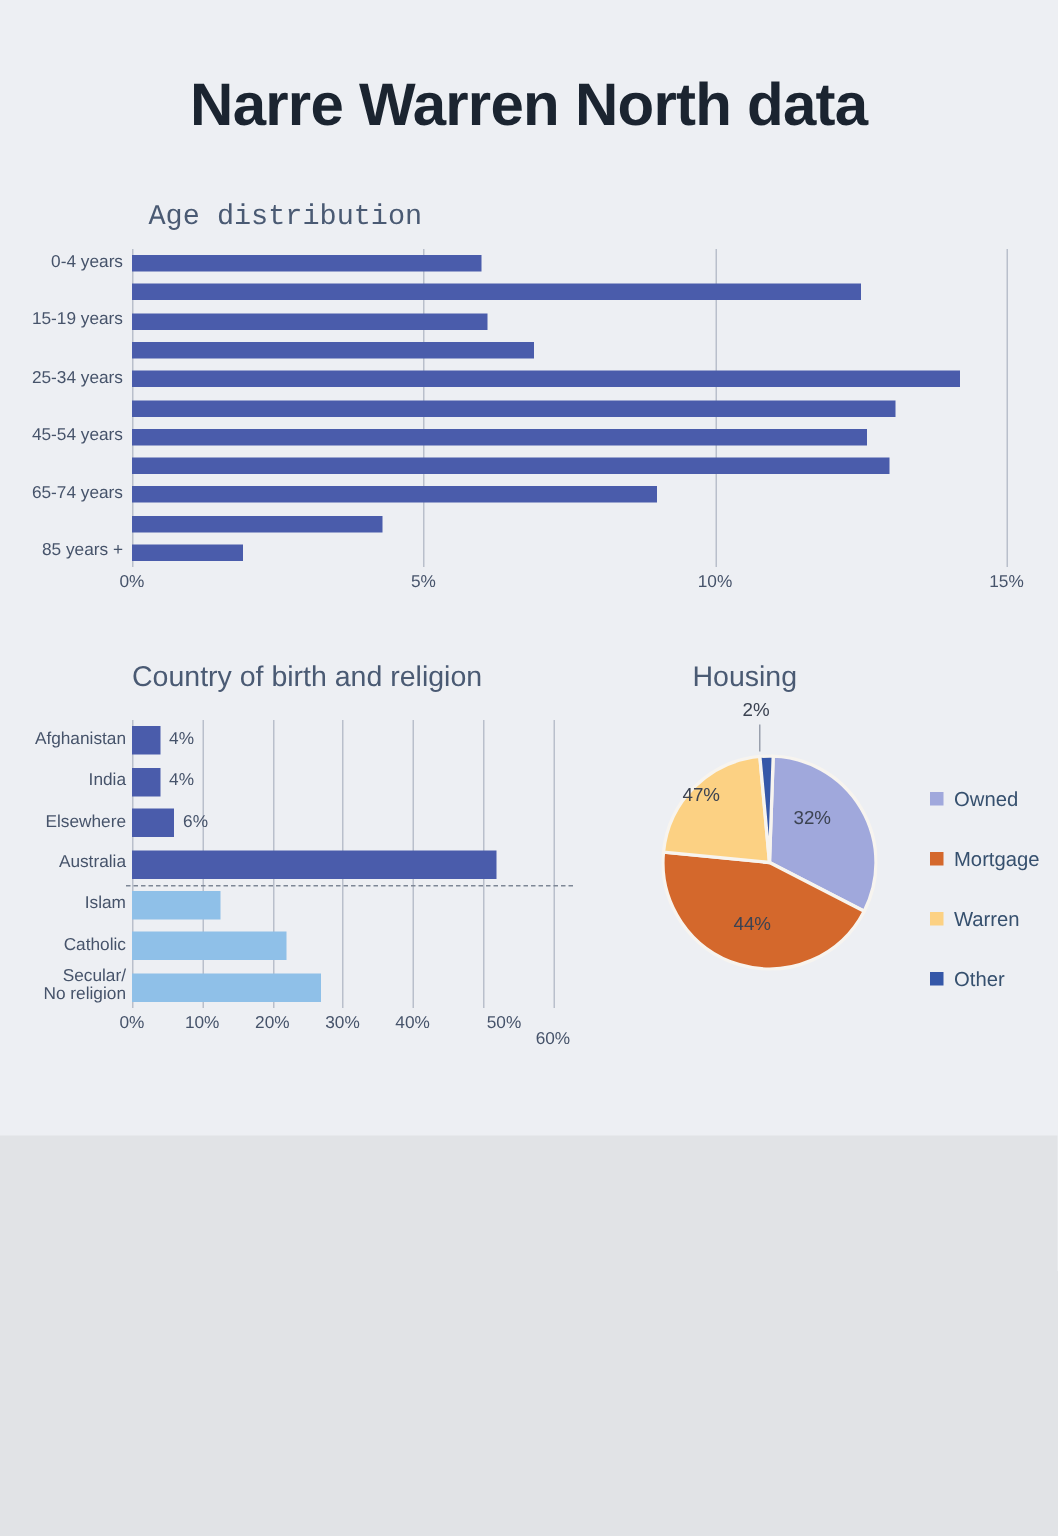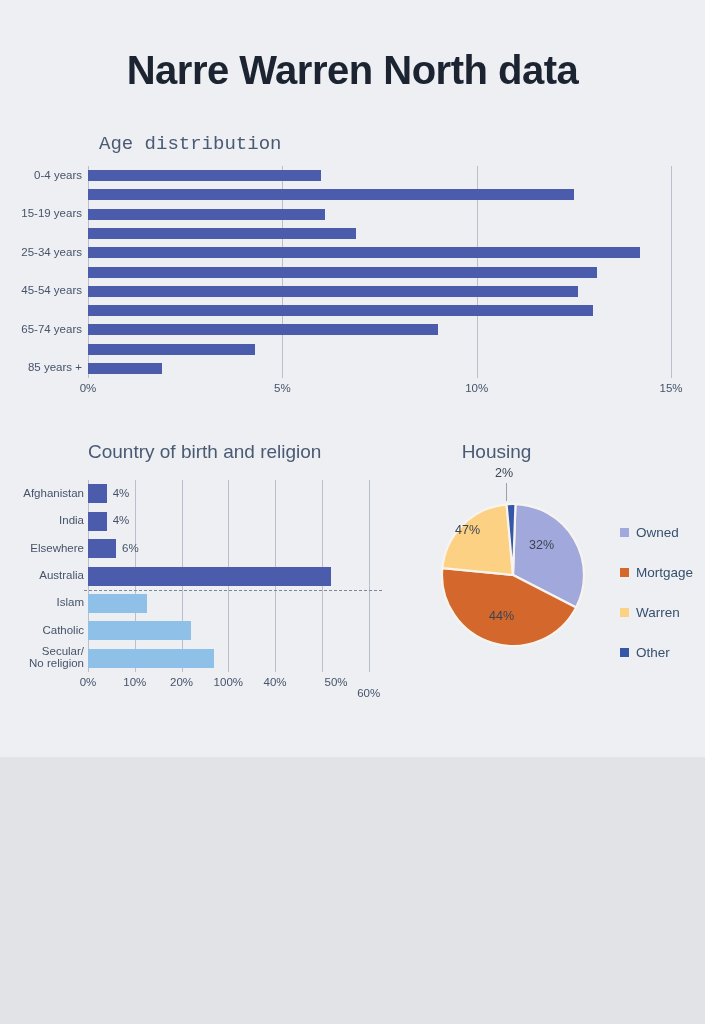--- a/index.html
+++ b/index.html
@@ -163,21 +163,21 @@
       <div class="ytick" style="top: 89px;">Australia</div>
       <div class="ytick" style="top: 116.429px;">Islam</div>
       <div class="ytick" style="top: 143.857px;">Catholic</div>
       <div class="ytick" style="top: 165.286px;">Secular/
 No religion</div>
     </div>
   <div id="cob-xticks">
       <div class="xtick" style="left: -23px;">0%</div>
       <div class="xtick" style="left: 23.7742px;">10%</div>
       <div class="xtick" style="left: 70.5484px;">20%</div>
-      <div class="xtick" style="left: 117.323px;">100%</div>
+      <div class="xtick" style="left: 117.323px;">30%</div>
       <div class="xtick" style="left: 164.097px;">40%</div>
       <div class="xtick" style="left: 225px;">50%</div>
       <div class="xtick" style="left: 257.645px; margin-top: 11px;">60%</div>
     </div>
   <div id="cob-divider" style="top: 109.714px;"></div>
 </div>
 
 <div class="section-heading" id="housing-heading">Housing</div>
 <div id="pie-callout-line" style="left: 506px; top: 483px; height: 18px;"></div>
 <div id="pie-wrap">

